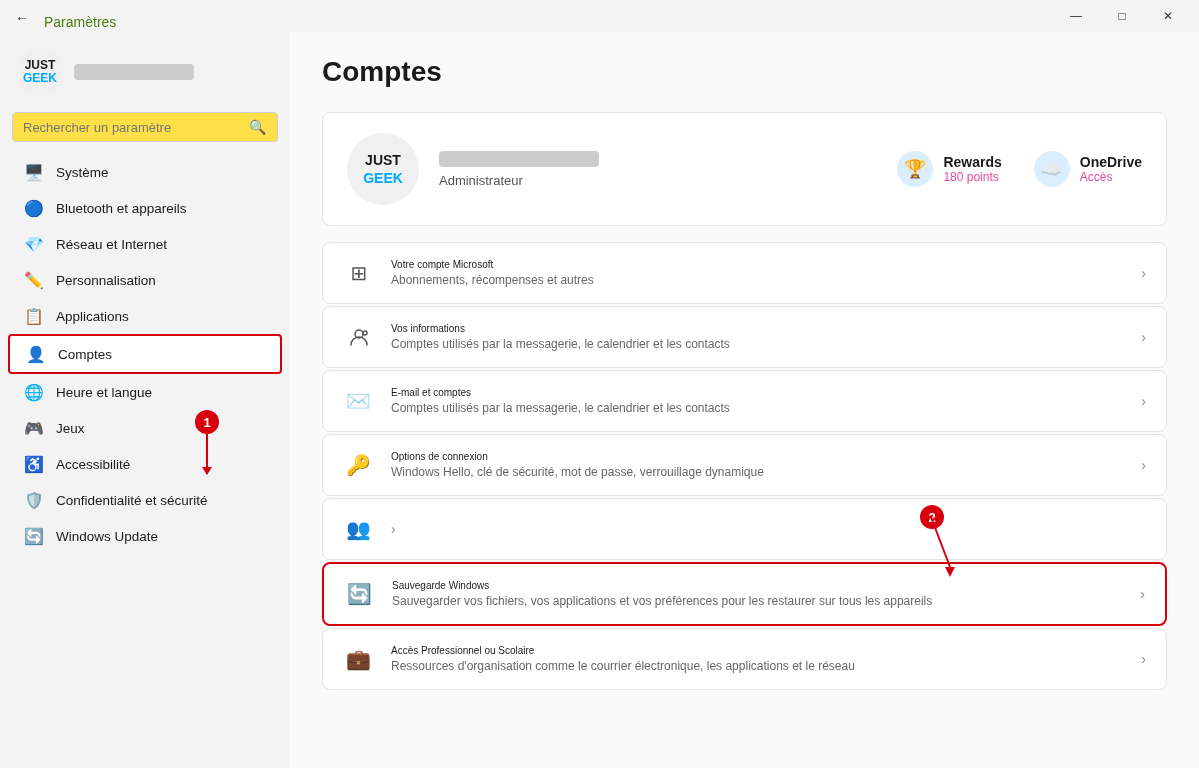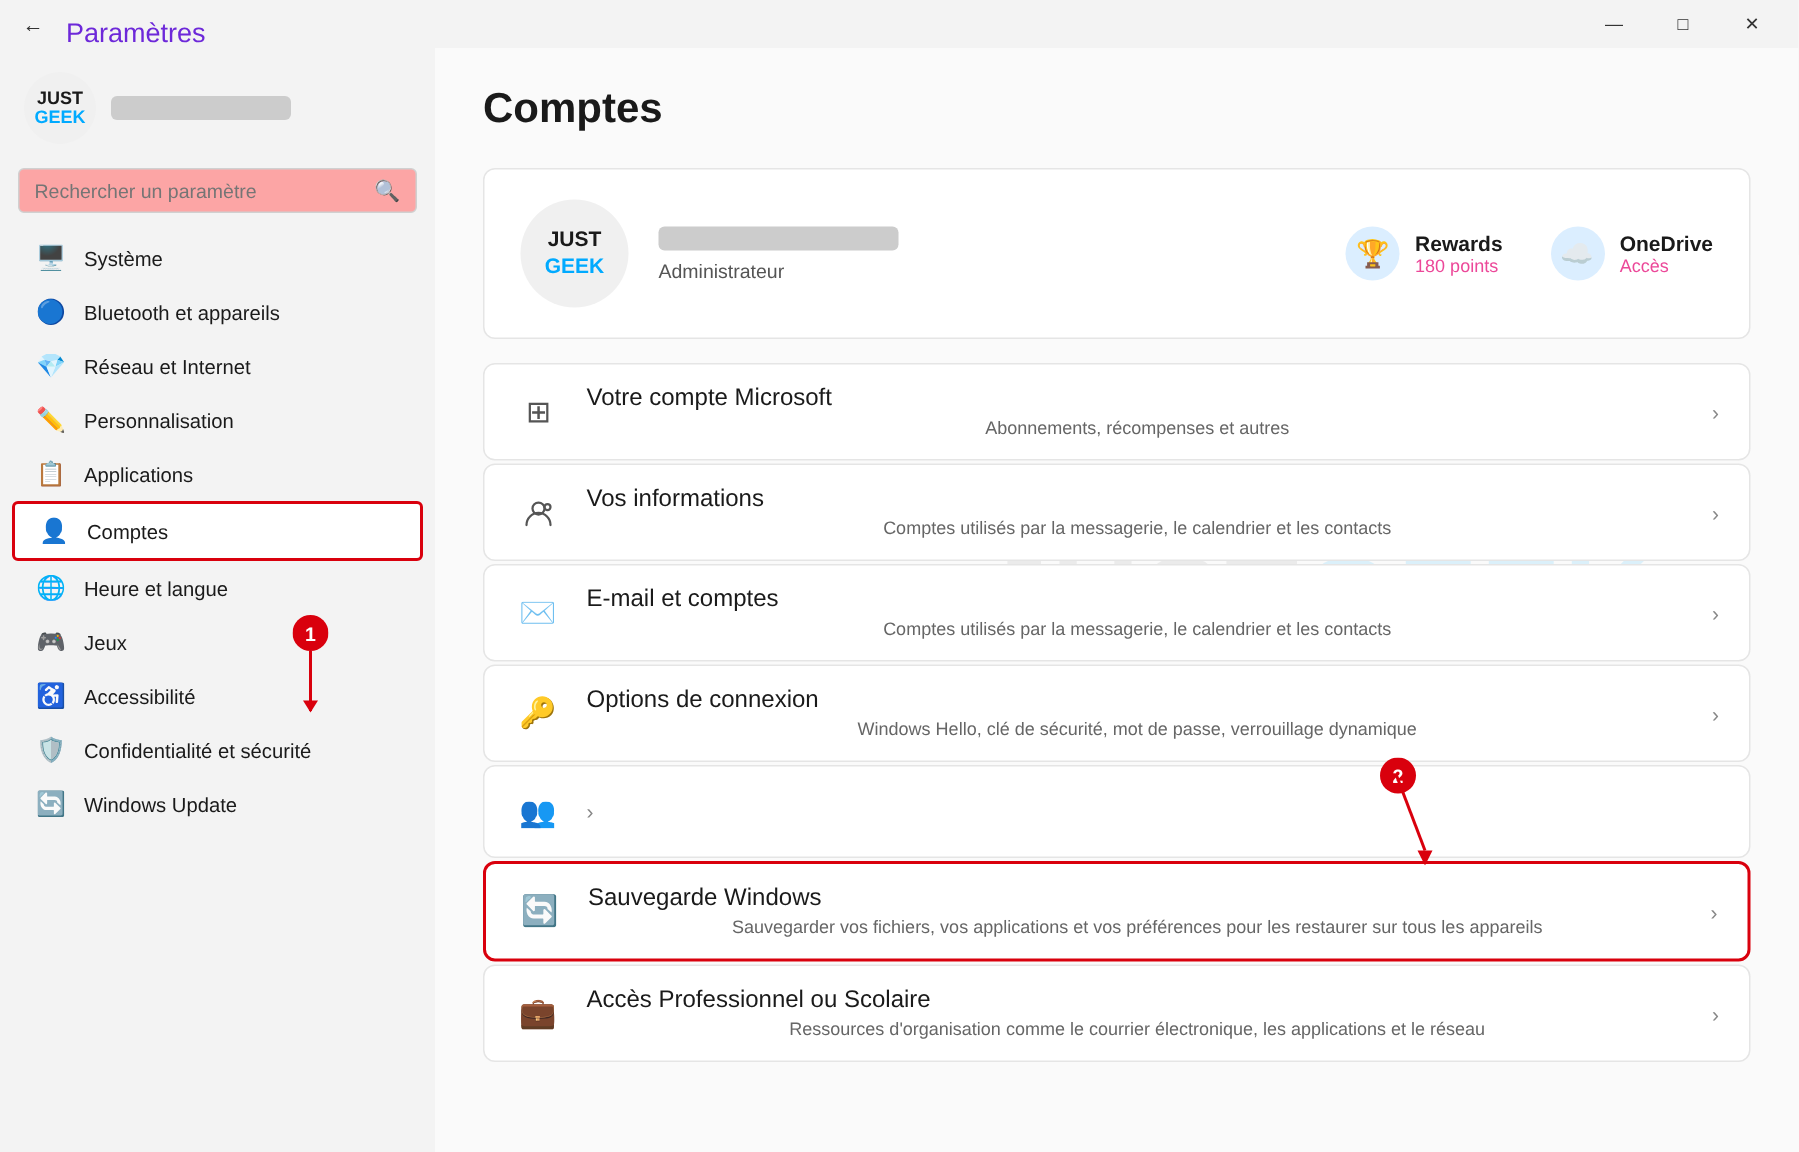--- a/index.html
+++ b/index.html
@@ -28,22 +28,22 @@
       display: flex;
       align-items: center;
       justify-content: center;
       border-radius: 4px;
       cursor: pointer;
       font-size: 14px;
       color: #333;
     }
     .titlebar-title {
       margin-left: 8px;
-      font-size: 18px;
-      color: #6d28d9;
+      font-size: 14px;
+      color: #4d7c0f;
       margin-top: 12px;
     }
     .titlebar-controls {
       margin-left: auto;
       display: flex;
       gap: 0;
     }
     .titlebar-btn {
       width: 46px;
       height: 32px;
@@ -83,21 +83,21 @@
       background: #ccc;
       border-radius: 4px;
       width: 120px;
       height: 16px;
     }
 
     .search-box {
       margin: 0 12px 12px;
       display: flex;
       align-items: flex-end;
-      background: #fca5a5;
+      background: #fde047;
       border: 1px solid #d0d0d0;
       border-radius: 4px;
       padding: 6px 10px;
       gap: 16px;
     }
     .search-box input {
       border: none;
       outline: none;
       font-size: 13px;
       background: transparent;
@@ -259,29 +259,28 @@
       height: 32px;
       display: flex;
       align-items: center;
       justify-content: center;
       font-size: 20px;
       flex-shrink: 0;
       color: #555;
     }
     .menu-item-text { flex: 1; }
     .menu-item-title {
-      font-size: 16px;
+      font-size: 10px;
       font-weight: 500;
       color: #1a1a1a;
       margin-bottom: 3px;
     }
     .menu-item-desc {
       font-size: 12px;
       color: #666;
-      text-align: center;
     }
     .menu-item-arrow {
       font-size: 14px;
       color: #888;
     }
   </style>
 </head>
 <body>
 
 <div class="titlebar">

